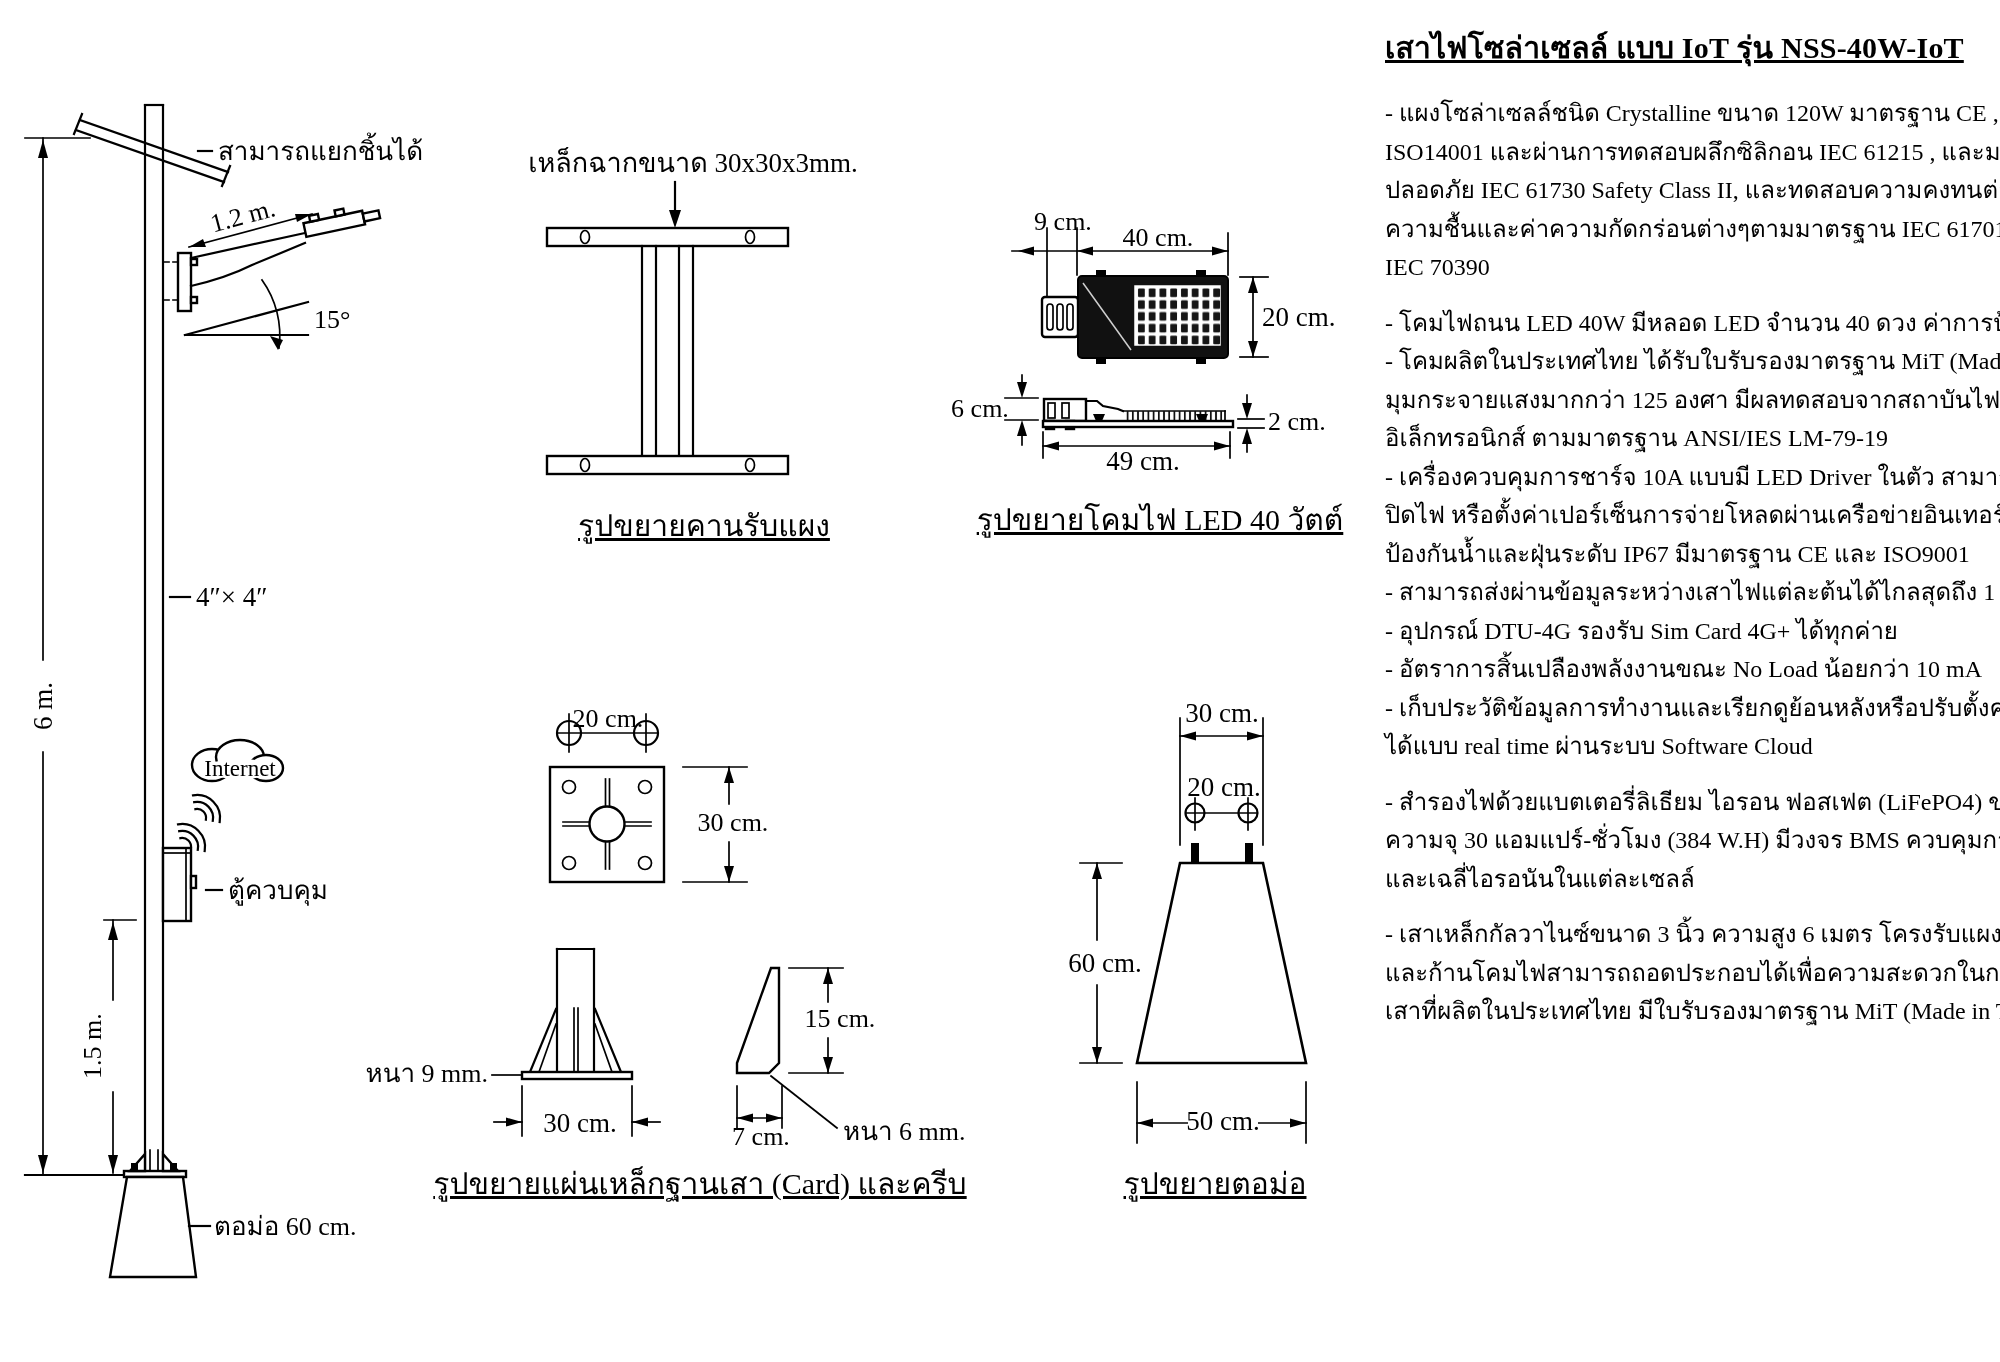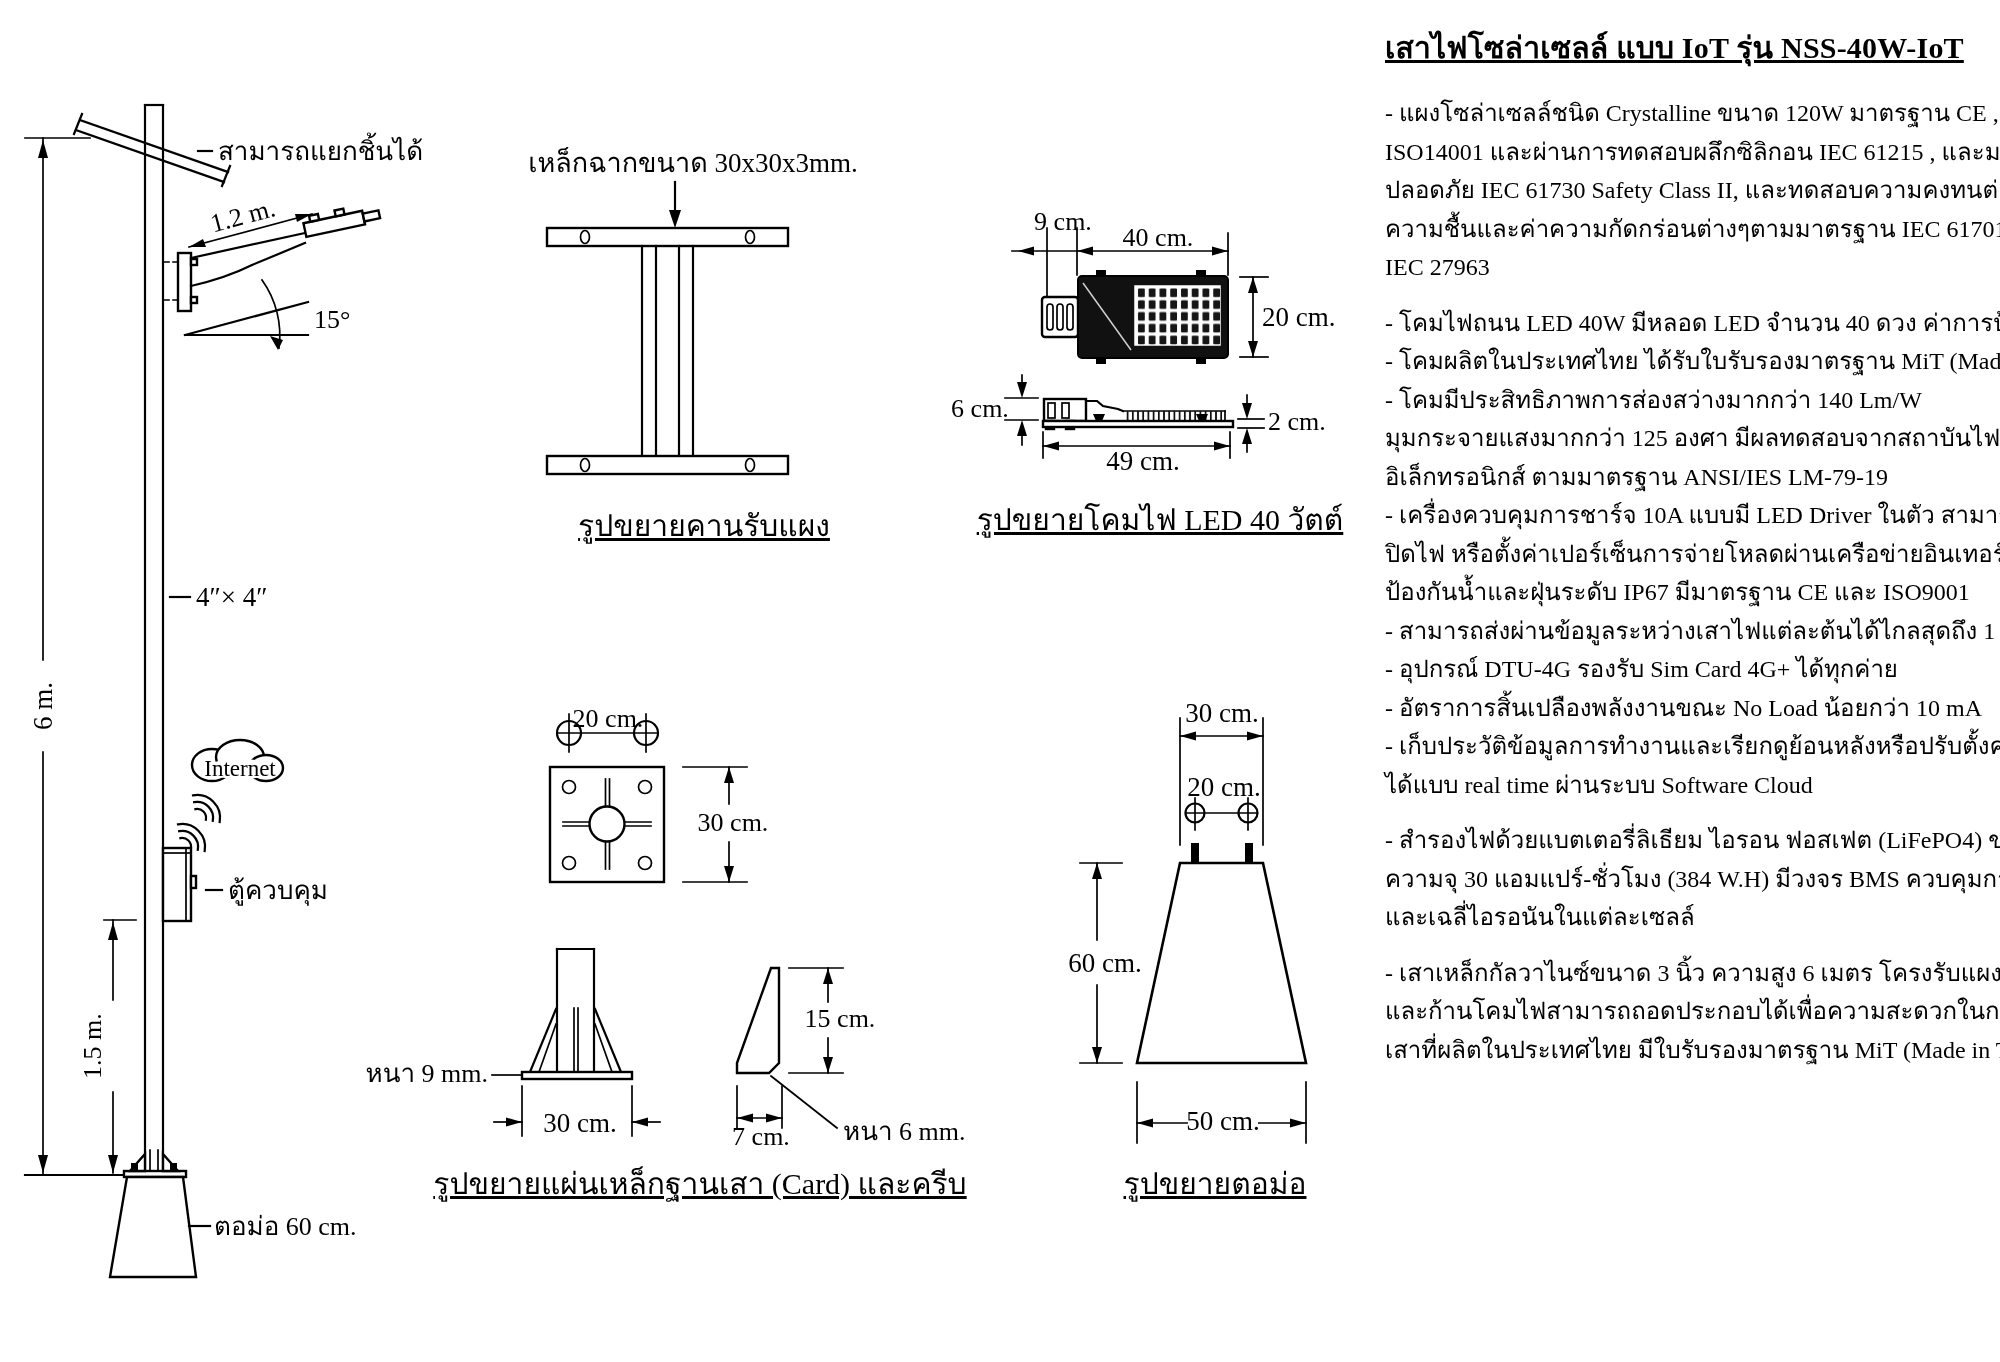--- a/index.html
+++ b/index.html
@@ -407,24 +407,23 @@
   </g>
 </svg>
 <div class="abs caption" style="left:1050px;top:1160px;width:330px"><span>รูปขยายตอม่อ</span></div>
 
 <div class="abs" id="title">เสาไฟโซล่าเซลล์ แบบ IoT รุ่น NSS-40W-IoT</div>
 <div class="abs" id="spec-lines">
     <div class="spec-line">- แผงโซล่าเซลล์ชนิด Crystalline ขนาด 120W มาตรฐาน CE , ISO9001 ,</div>
     <div class="spec-line">ISO14001 และผ่านการทดสอบผลึกซิลิกอน IEC 61215 , และมาตรฐานความ</div>
     <div class="spec-line">ปลอดภัย IEC 61730 Safety Class II, และทดสอบความคงทนต่ออุณหภูมิ</div>
     <div class="spec-line">ความชื้นและค่าความกัดกร่อนต่างๆตามมาตรฐาน IEC 61701 , IEC 62716 ,</div>
-    <div class="spec-line">IEC 27963</div>
+    <div class="spec-line">IEC 70390</div>
     <div class="spec-line gap">- โคมไฟถนน LED 40W มีหลอด LED จำนวน 40 ดวง ค่าการป้องกันน้ำและ</div>
     <div class="spec-line">- โคมผลิตในประเทศไทย ได้รับใบรับรองมาตรฐาน MiT (Made in Thailand)</div>
-    <div class="spec-line">- โคมมีประสิทธิภาพการส่องสว่างมากกว่า 140 Lm/W</div>
     <div class="spec-line">มุมกระจายแสงมากกว่า 125 องศา มีผลทดสอบจากสถาบันไฟฟ้าและ</div>
     <div class="spec-line">อิเล็กทรอนิกส์ ตามมาตรฐาน ANSI/IES LM-79-19</div>
     <div class="spec-line">- เครื่องควบคุมการชาร์จ 10A แบบมี LED Driver ในตัว สามารถส่งคำสั่งเปิด-</div>
     <div class="spec-line">ปิดไฟ หรือตั้งค่าเปอร์เซ็นการจ่ายโหลดผ่านเครือข่ายอินเทอร์เน็ต 4G การ</div>
     <div class="spec-line">ป้องกันน้ำและฝุ่นระดับ IP67 มีมาตรฐาน CE และ ISO9001</div>
     <div class="spec-line">- สามารถส่งผ่านข้อมูลระหว่างเสาไฟแต่ละต้นได้ไกลสุดถึง 1 กิโลเมตรจากแม่ข่าย</div>
     <div class="spec-line">- อุปกรณ์ DTU-4G รองรับ Sim Card 4G+ ได้ทุกค่าย</div>
     <div class="spec-line">- อัตราการสิ้นเปลืองพลังงานขณะ No Load น้อยกว่า 10 mA</div>
     <div class="spec-line">- เก็บประวัติข้อมูลการทำงานและเรียกดูย้อนหลังหรือปรับตั้งค่าการทำงาน</div>
     <div class="spec-line">ได้แบบ real time ผ่านระบบ Software Cloud</div>

